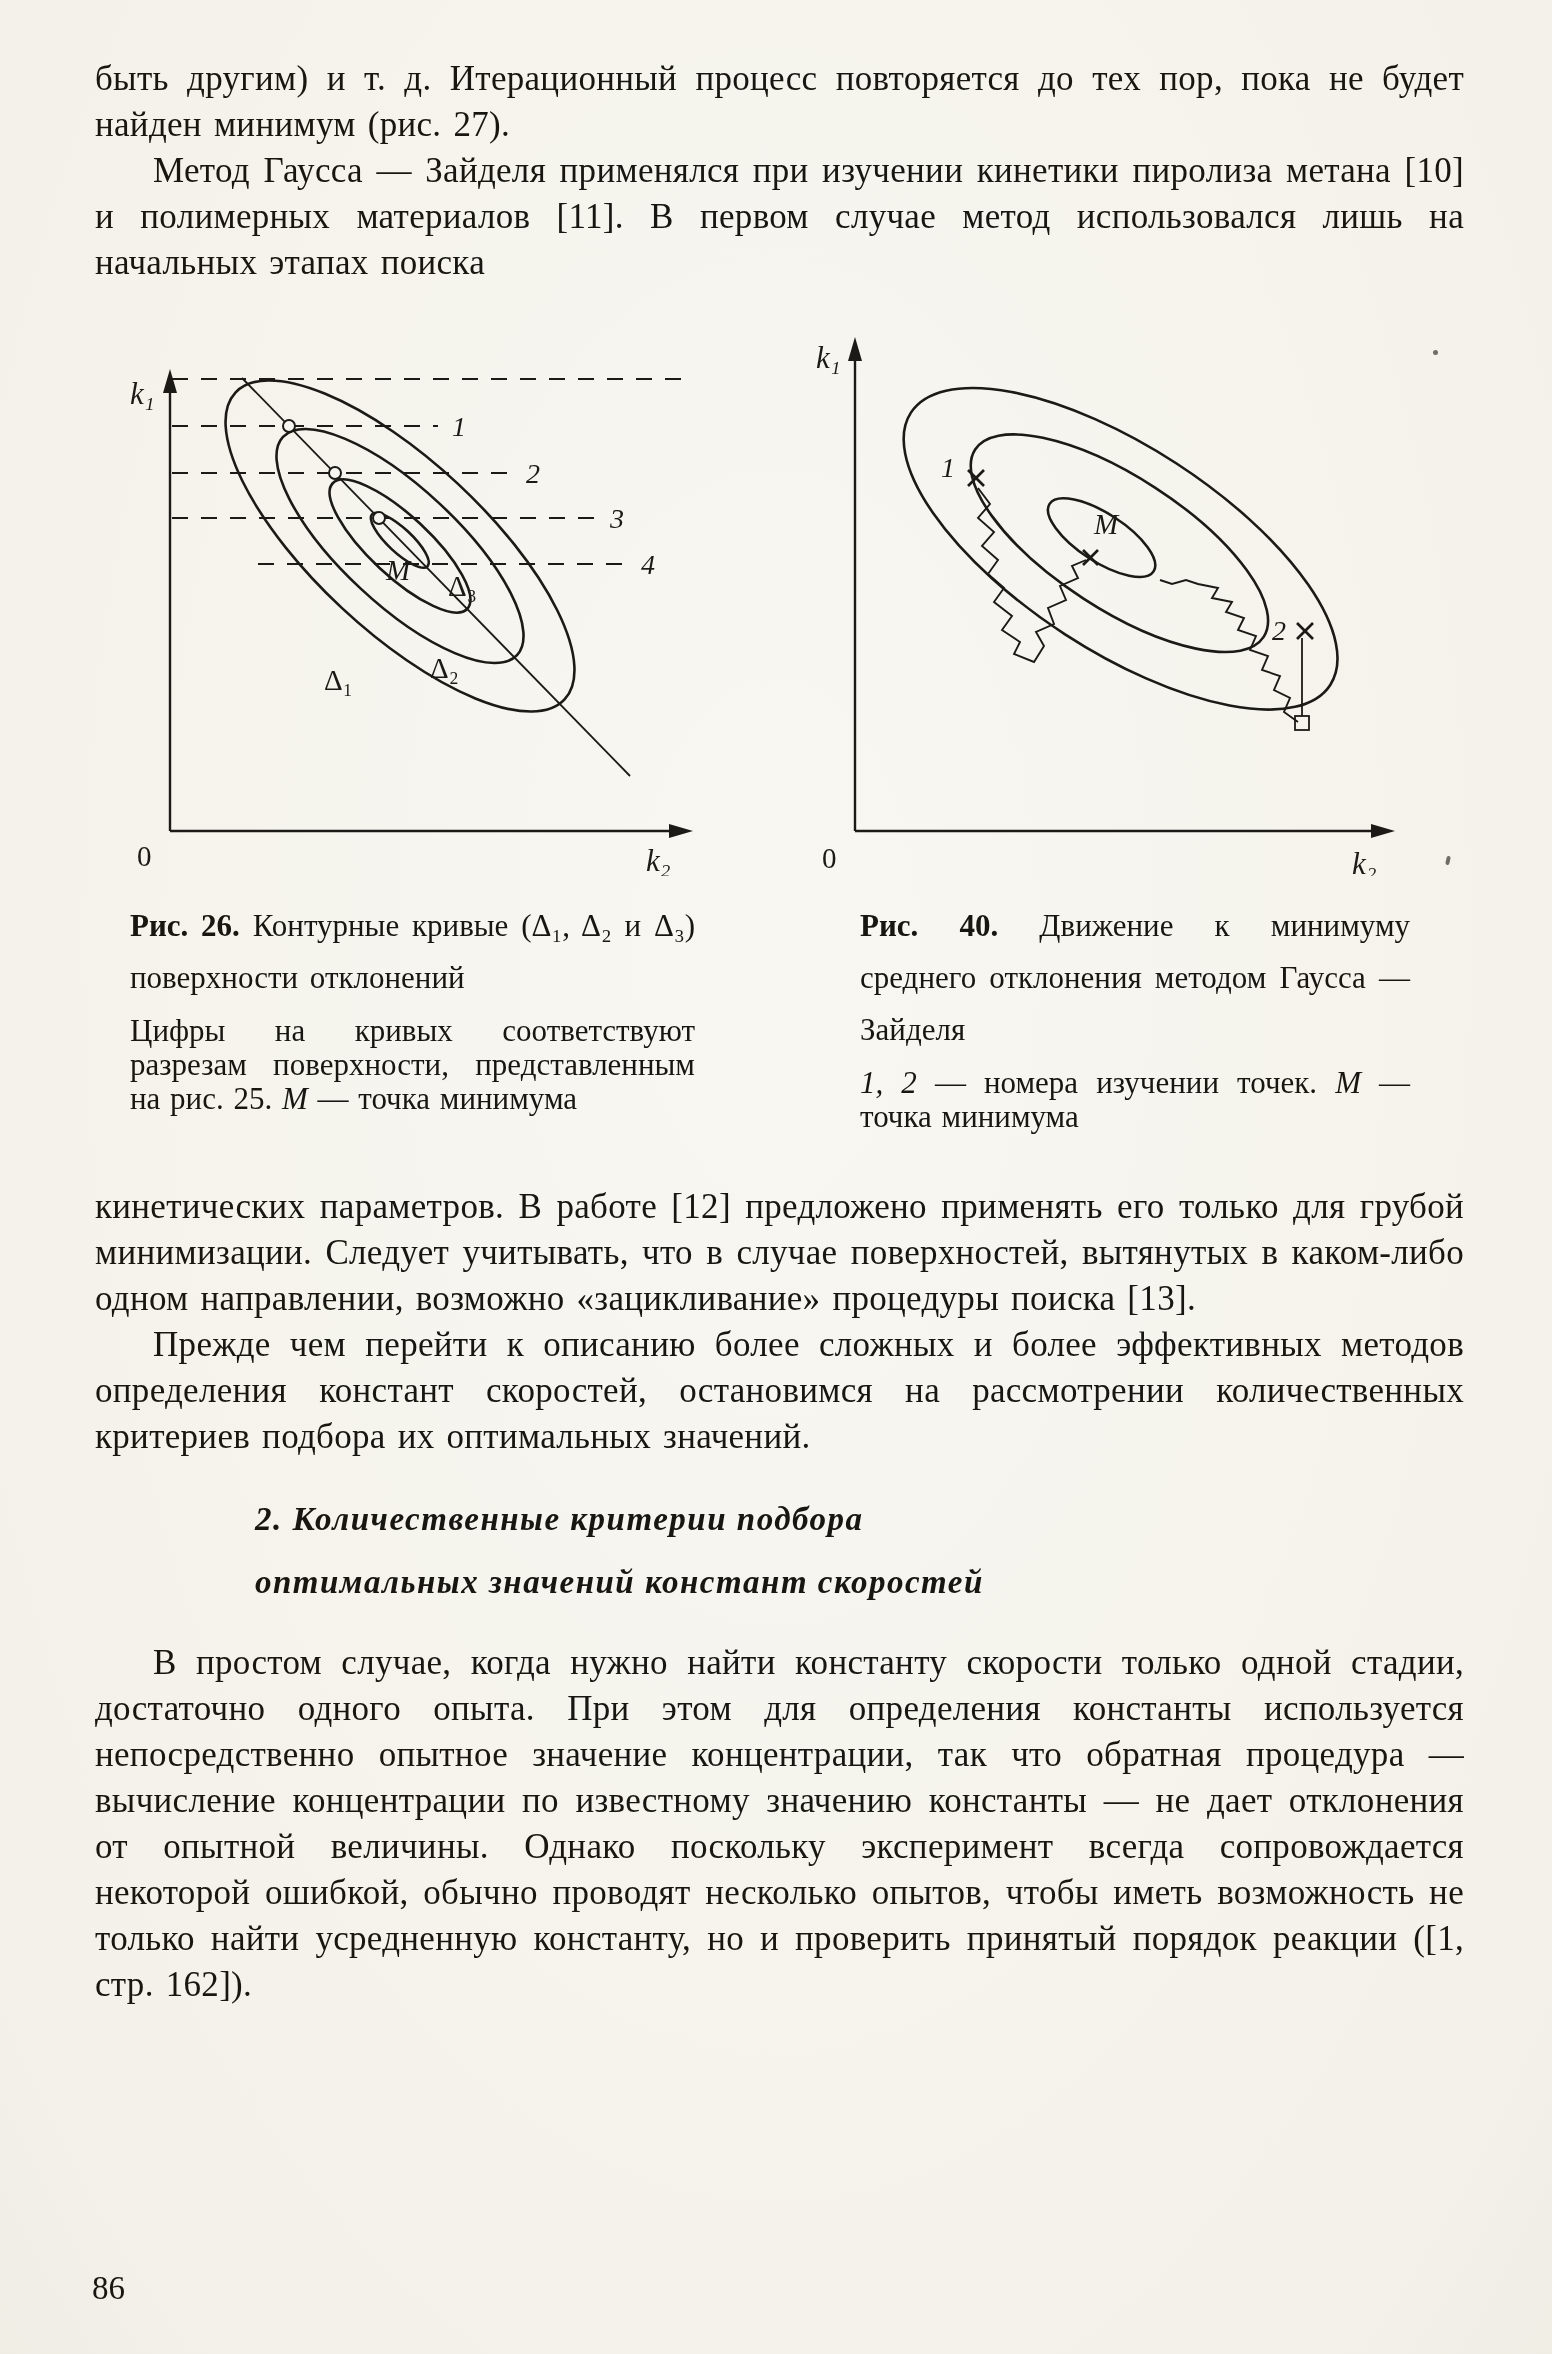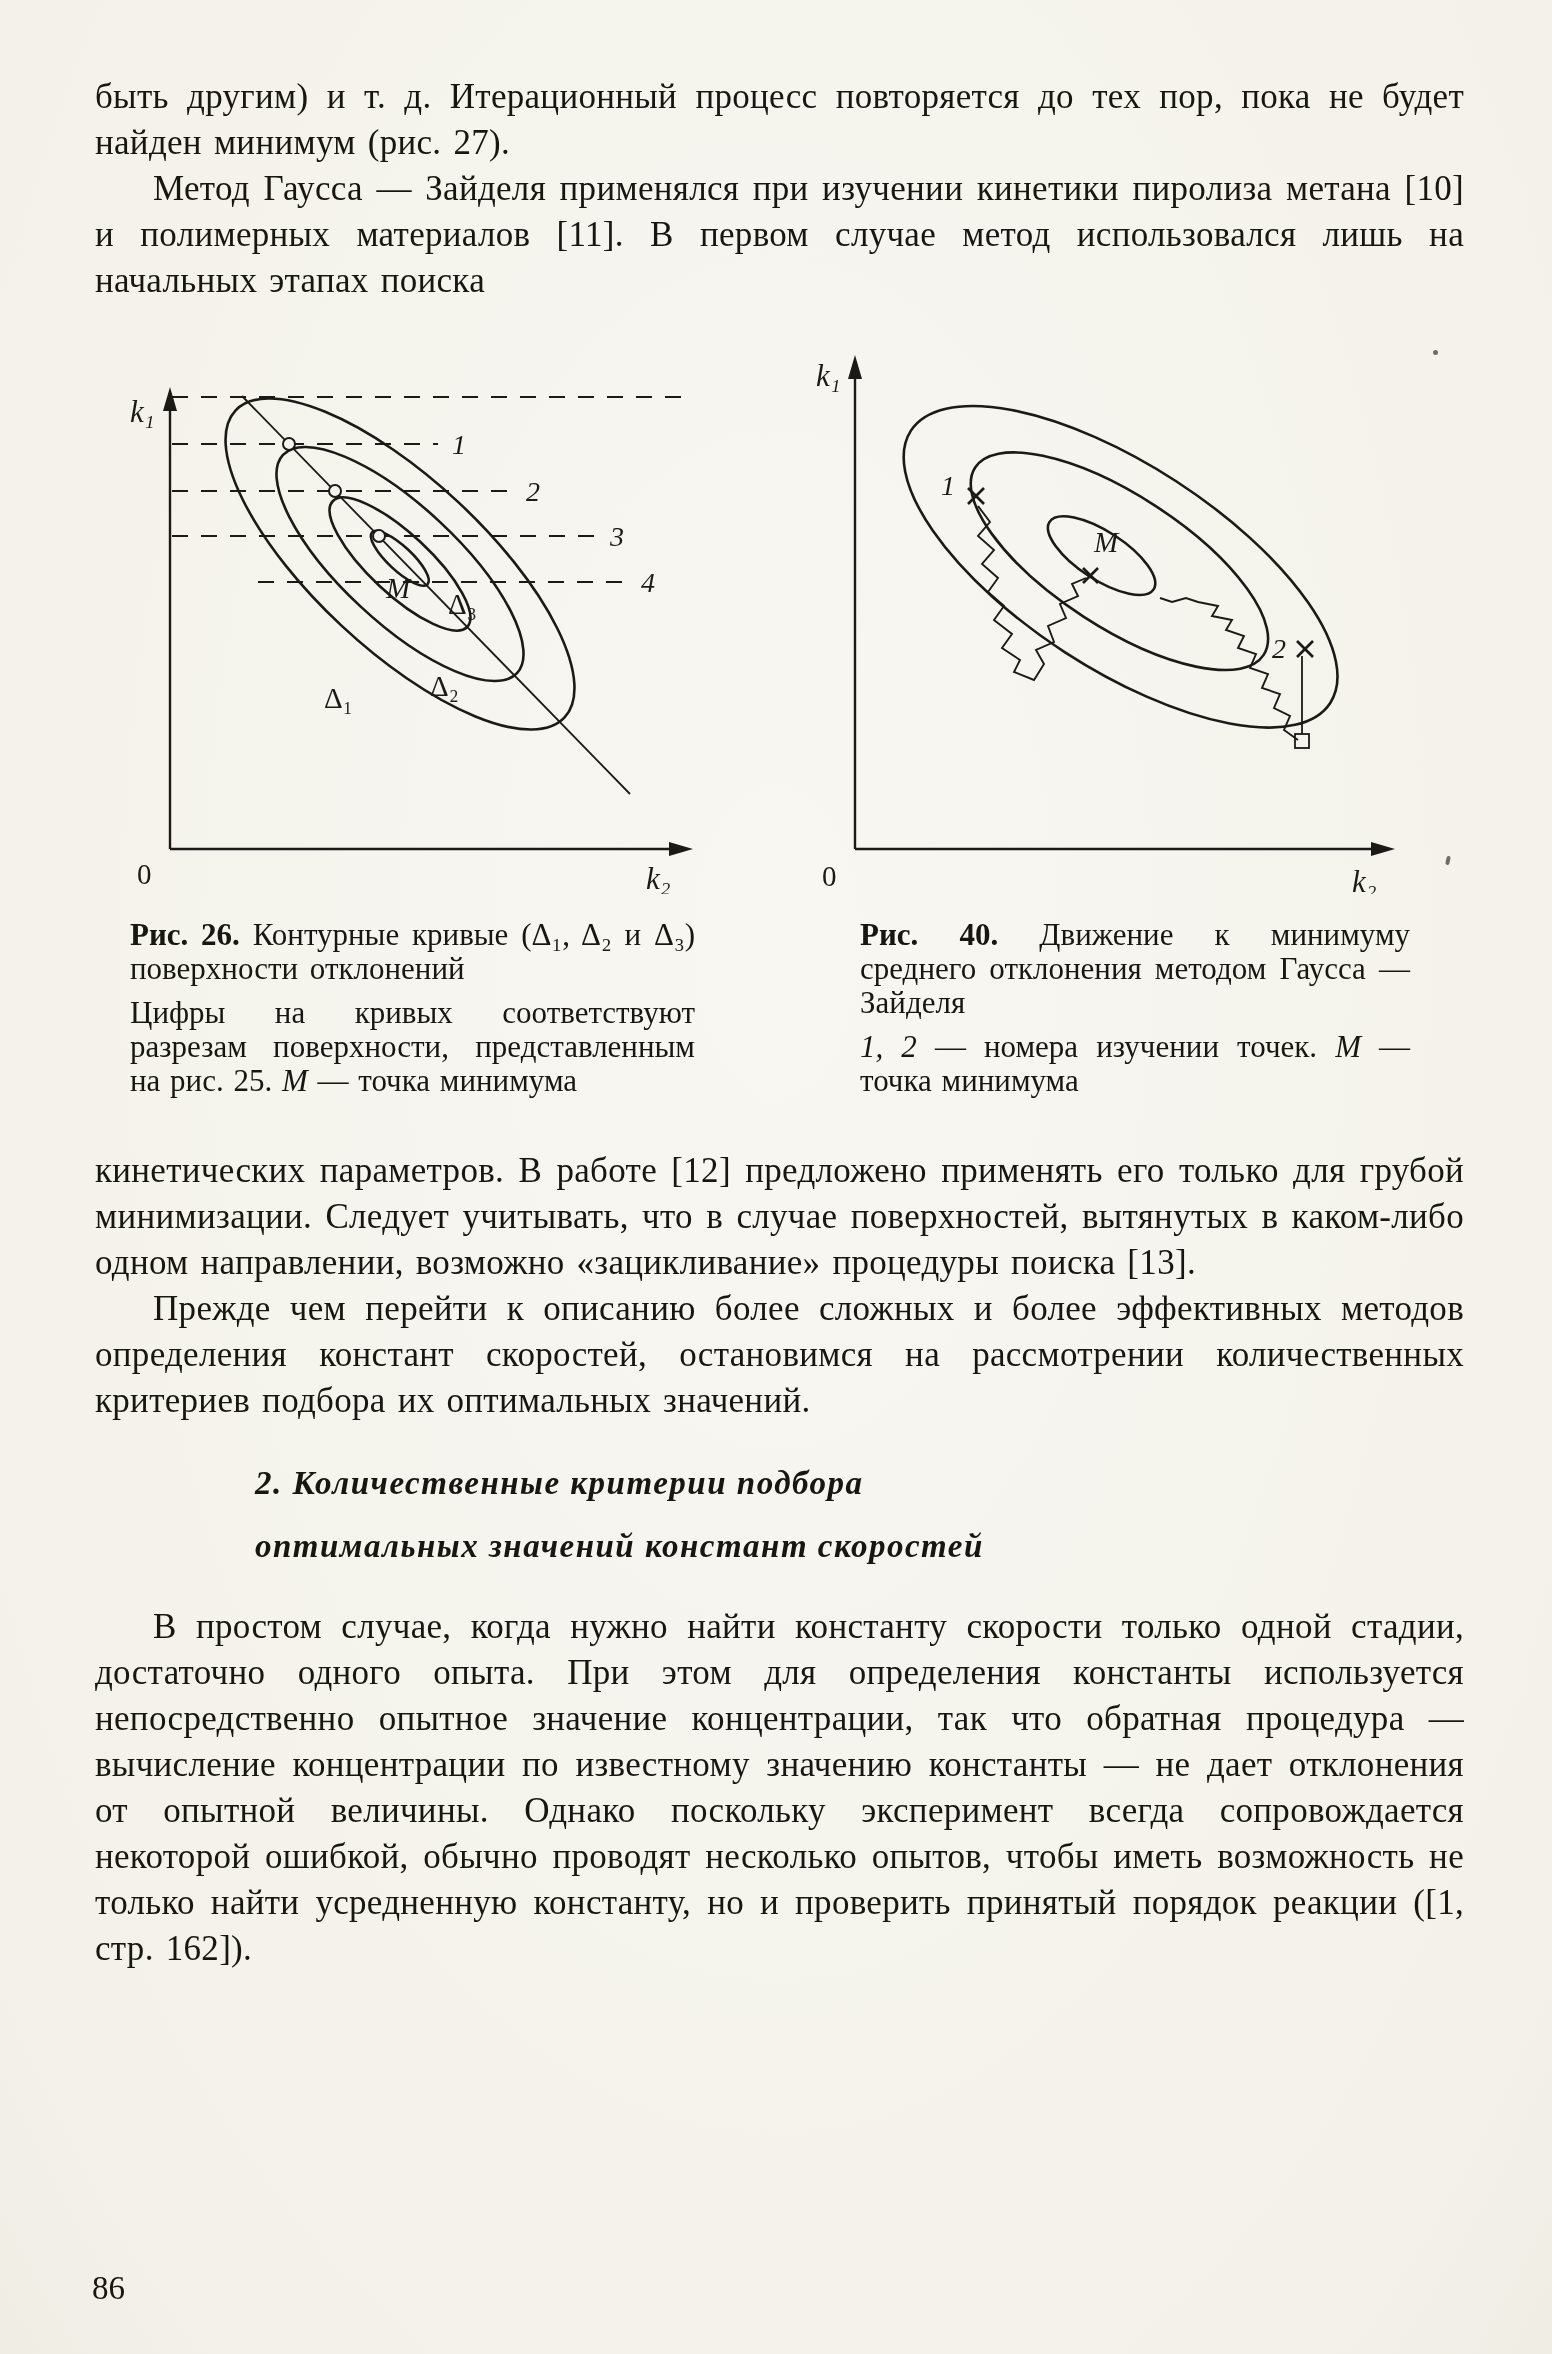--- a/index.html
+++ b/index.html
@@ -5,35 +5,35 @@
   * { margin:0; padding:0; box-sizing:border-box; }
   html, body { width:1552px; }
   body {
     width:1552px; height:2354px;
     background:#f6f4ee;
     background-image: radial-gradient(ellipse at 50% 40%, #f8f7f2 0%, #f3f1e9 85%, #efede4 100%);
     color:#181611;
     font-family:"Liberation Serif","DejaVu Serif",serif;
     position:relative; overflow:hidden;
   }
-  .page { padding:56px 88px 0 95px;margin-top:18px; }
+  .page { padding:56px 88px 0 95px; }
   p.body {
     font-size:35px; line-height:46px;
     text-align:justify; word-spacing:3px; letter-spacing:0.3px;
   }
   .indent { text-indent:58px; }
 
   .figures-row { display:flex; gap:110px; margin:40px 0 50px 35px; }
   figure.fig { width:570px; }
   figure.fig27 { width:600px; }
   .fig-svg { display:block; }
   figcaption { margin-top:24px; }
   .fig26 figcaption { width:565px; }
   .fig27 figcaption { width:550px; margin-left:50px; }
-  .cap-title { font-size:31px; line-height:34px; text-align:justify; word-spacing:4px; }
+  .cap-title { font-size:31px; line-height:52px; text-align:justify; word-spacing:4px; }
   .cap-title b { font-weight:bold; }
   .cap-note { font-size:31px; line-height:34px; text-align:justify; margin-top:10px; word-spacing:2px; }
   .cap-note i { font-style:italic; }
 
   .section-heading {
     margin:28px 0 26px 160px;
     font-size:33px; line-height:63px;
     font-weight:bold; font-style:italic;
     letter-spacing:1.5px;
     white-space:pre-line;

